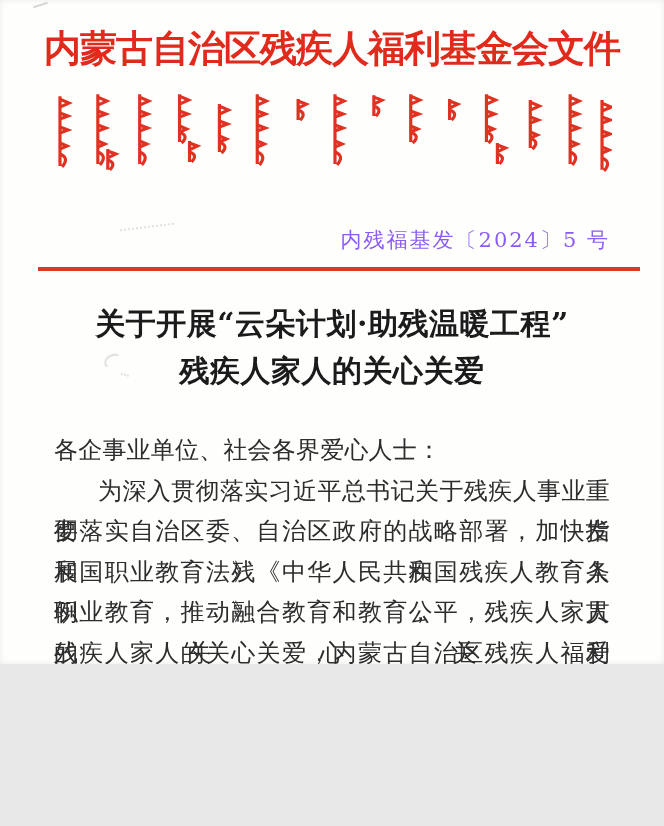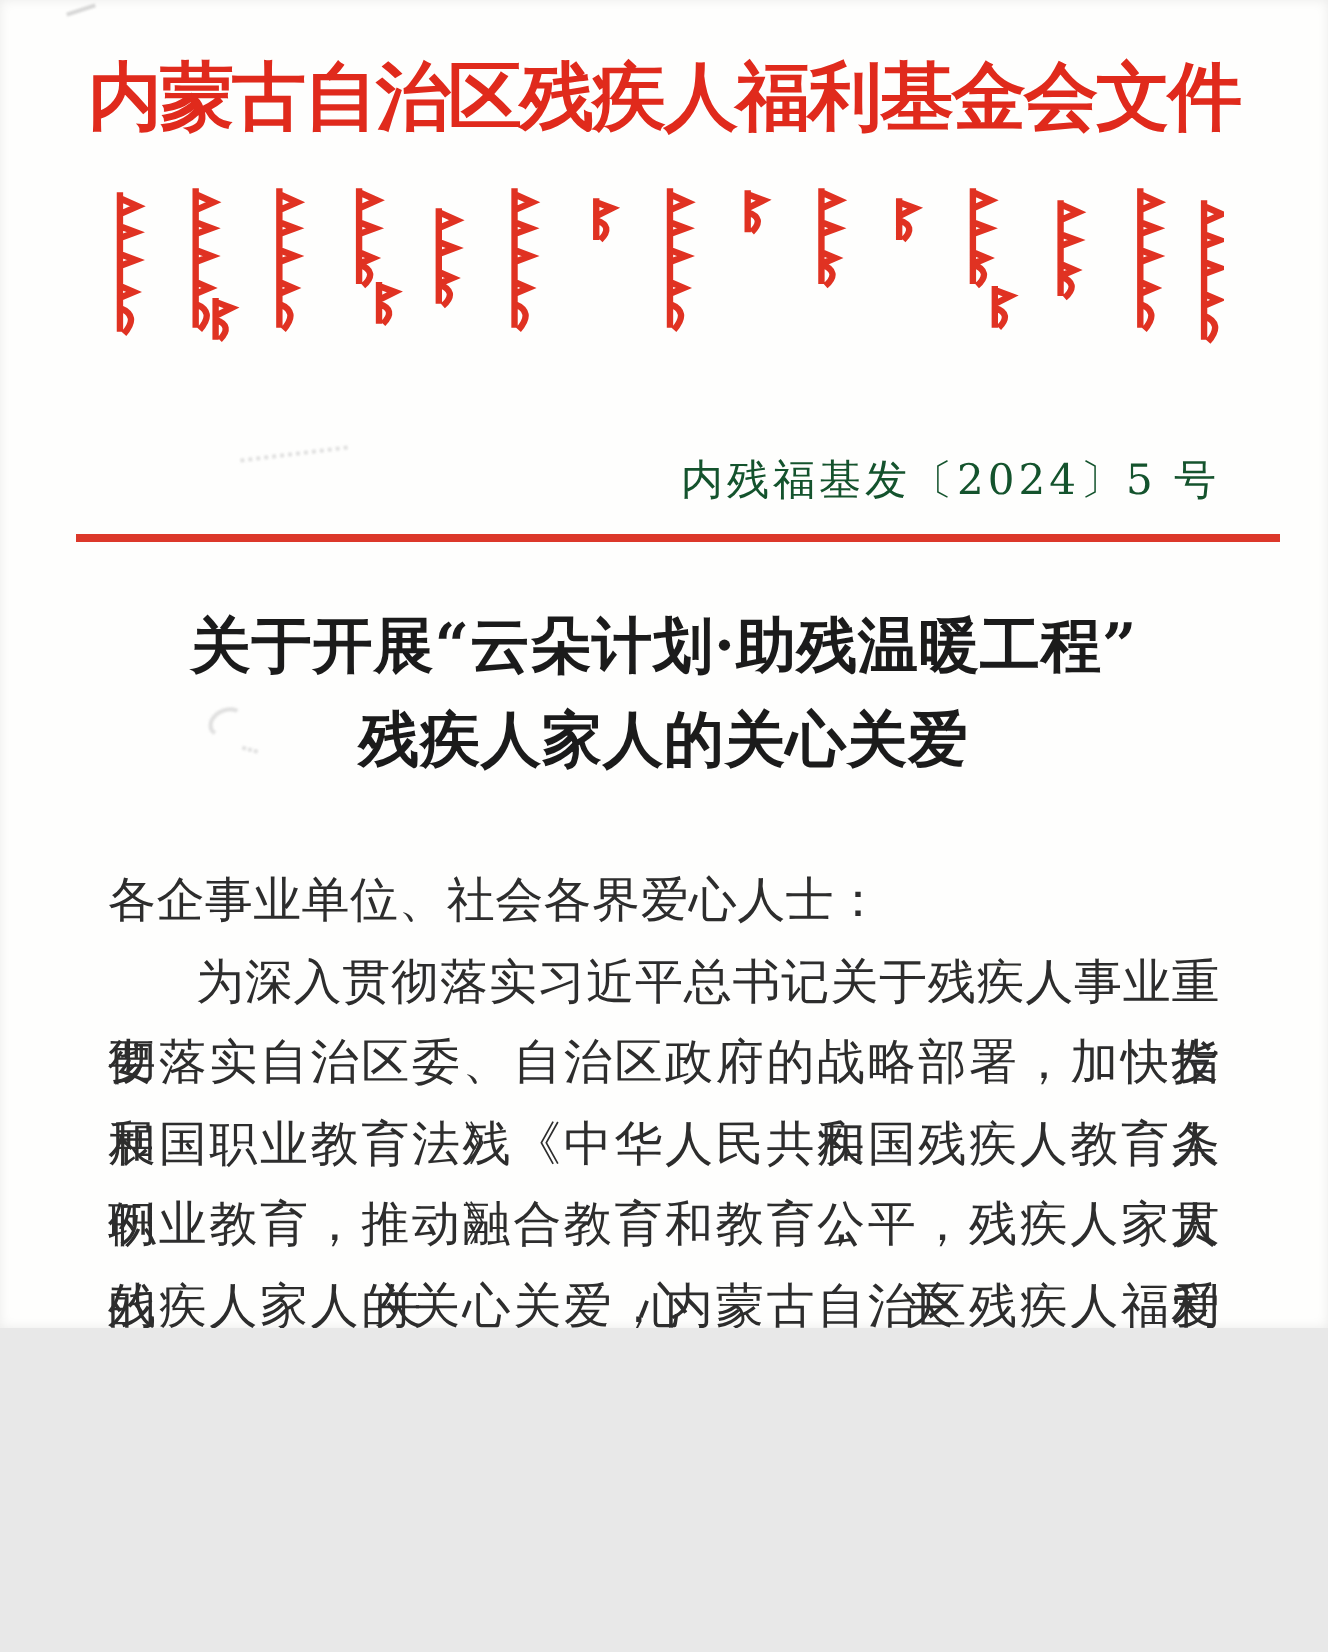--- a/index.html
+++ b/index.html
@@ -21,21 +21,21 @@
     letter-spacing:-1px;
     color:#e02a1c;
     white-space:nowrap;
   }
   .banner{
     position:absolute;top:92px;left:52px;
     width:560px;height:84px;
   }
   .doc-number{
     position:absolute;top:226px;right:54px;
-    font-size:21px;color:#14532d;letter-spacing:2px;
+    font-size:21px;color:#8b5cf6;letter-spacing:2px;
     white-space:nowrap;
   }
   .red-rule{
     position:absolute;top:267px;left:38px;
     width:602px;height:4px;background:#dc382a;
   }
   
   .subject{
     position:absolute;top:300px;left:0;width:100%;
     text-align:center;color:#1b1b1b;

